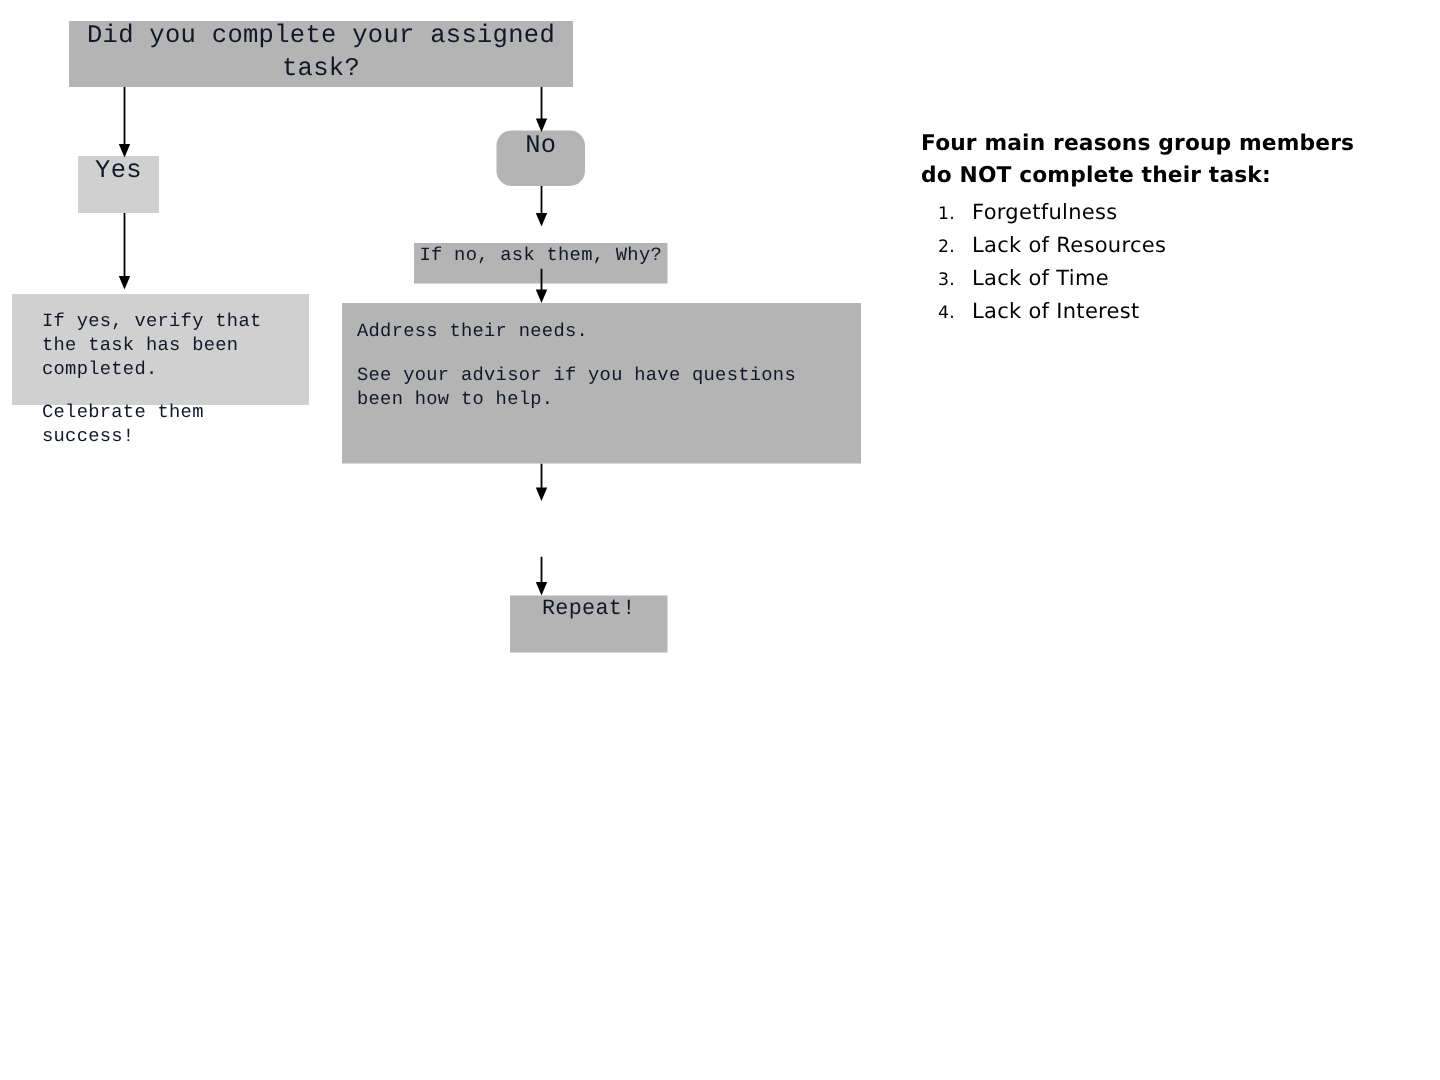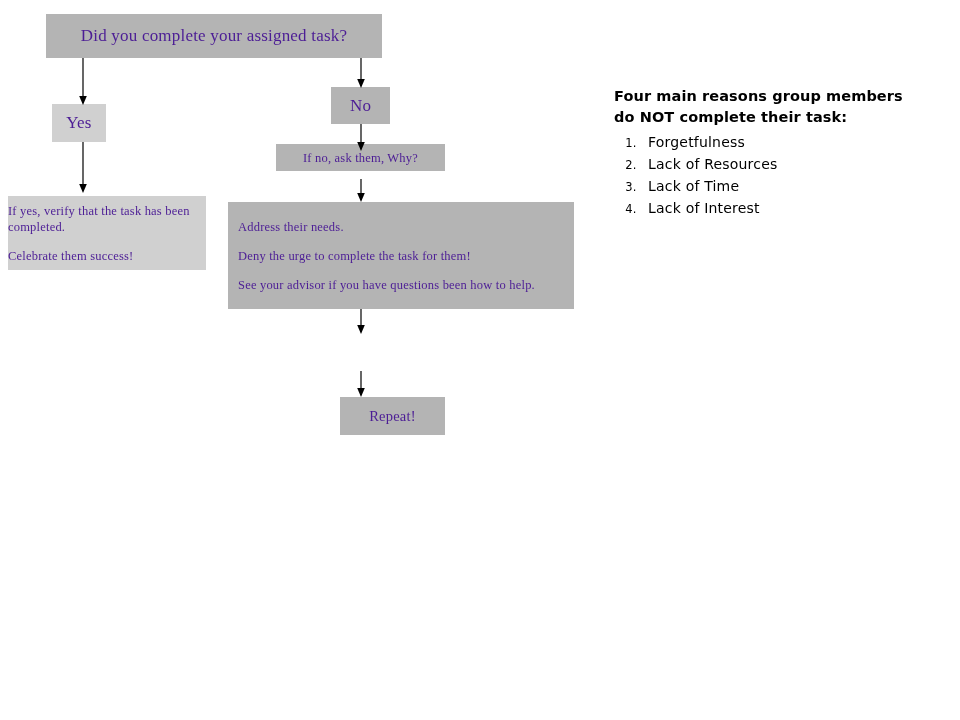--- a/index.html
+++ b/index.html
@@ -19,25 +19,25 @@
     position: absolute;
     left: 0; top: 0;
     width: 960px;
     height: 720px;
   }
 
   
   .box {
     position: absolute;
     box-sizing: border-box;
-    color: #4c1d95;
+    color: #0f172a;
     display: flex;
     flex-direction: column;
-    justify-content: center;
-    font-family: Liberation Serif, serif;
+    justify-content: flex-start;
+    font-family: Liberation Mono, monospace;
     letter-spacing: 0.2px;
   }
   .box.dark  { background: #b4b4b4; }
   .box.light { background: #d0d0d0; }
   .box.center { align-items: center; text-align: center; }
   .box.left   { align-items: flex-start; text-align: left; }
 
   .box p {
     margin: 0;
     line-height: 1.28;
@@ -49,28 +49,29 @@
     left: 46px; top: 14px; width: 336px; height: 44px;
     font-size: 17px;
   }
   #box-yes {
     left: 52px; top: 104px; width: 54px; height: 38px;
     font-size: 17px;
   }
   #box-no {
     left: 331px; top: 87px; width: 59px; height: 37px;
     font-size: 17px;
+    border-radius: 10px;
   }
   #box-yes-detail {
     left: 8px; top: 196px; width: 198px; height: 74px;
-    padding: 10px 0;
+    padding: 10px 20px;
     font-size: 12.5px;
   }
   #box-ask-why {
-    left: 276px; top: 144px; width: 169px; height: 27px;
+    left: 276px; top: 162px; width: 169px; height: 27px;
     font-size: 12.5px;
   }
   #box-actions {
     left: 228px; top: 202px; width: 346px; height: 107px;
     padding: 11px 10px;
     font-size: 12.5px;
   }
   #box-checkdate {
     left: 228px; top: 334px; width: 311px; height: 37px;
     font-size: 12.5px;
@@ -145,21 +146,20 @@
     <p>If yes, verify that the task has been completed.</p>
     <p>Celebrate them success!</p>
   </div>
 
   <div class="box dark center" id="box-ask-why">
     <p>If no, ask them, Why?</p>
   </div>
 
   <div class="box dark left" id="box-actions">
     <p>Address their needs.</p>
-    <p>Deny the urge to complete the task for them!</p>
     <p>See your advisor if you have questions been how to help.</p>
   </div>
 
 
   <div class="box dark center" id="box-repeat">
     <p>Repeat!</p>
   </div>
 
   <div class="arrow" style="left:76px; top:58px;">
     <svg width="14" height="48" viewBox="0 0 14 48">

